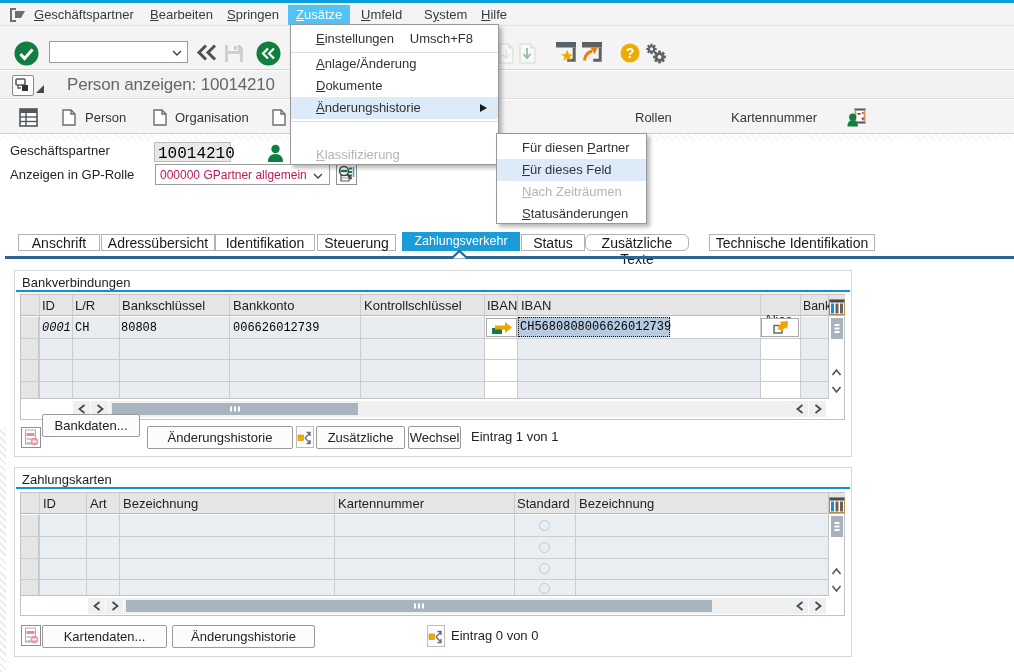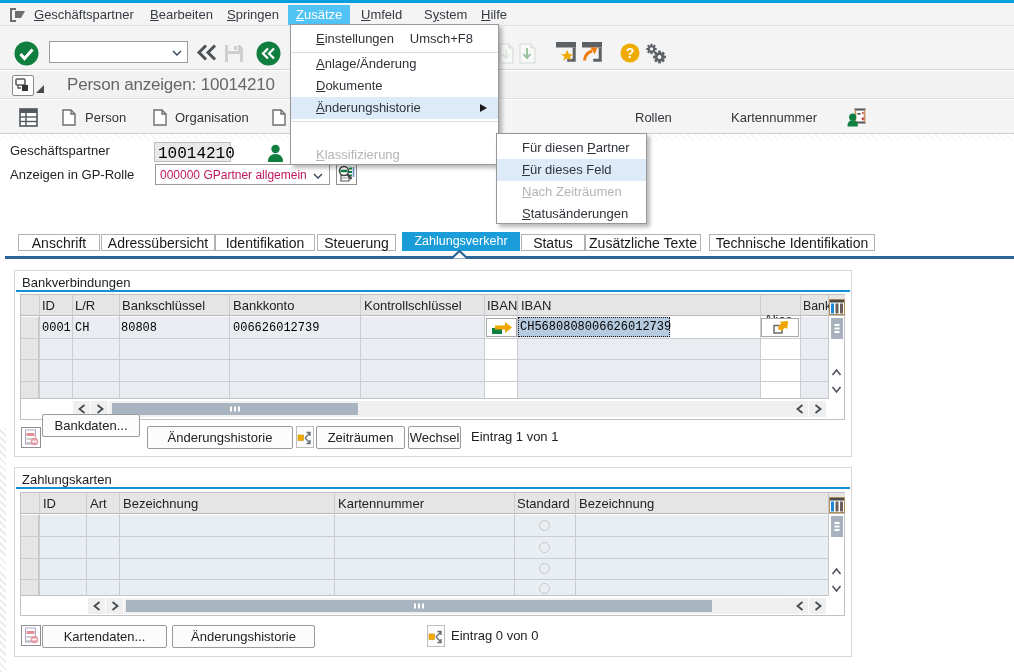--- a/index.html
+++ b/index.html
@@ -256,21 +256,21 @@
       <line x1="10.5" y1="9.5" x2="14.5" y2="14" stroke="#444" stroke-width="2.2"></line>
     </svg>
 </div>
 
 <div class="tab" style="left:18px;width:82px;">Anschrift</div>
 <div class="tab" style="left:101px;width:114px;">Adressübersicht</div>
 <div class="tab" style="left:215px;width:100px;">Identifikation</div>
 <div class="tab" style="left:317px;width:79px;">Steuerung</div>
 <div class="tabsel" style="left:402px;width:118px;">Zahlungsverkehr</div>
 <div class="tab" style="left:521px;width:64px;">Status</div>
-<div class="tab" style="left:585px;width:116px;">Zusätzliche Texte</div>
+<div class="tab" style="left:585px;width:104px;border-radius:6px;">Zusätzliche Texte</div>
 <div class="tab" style="left:709px;width:166px;">Technische Identifikation</div>
 <div class="abs" style="left:5px;top:256px;width:1009px;height:2.5px;background:#2d6496;"></div>
 <div class="abs" style="left:451px;top:250px;">
     <svg width="17" height="9">
       <path d="M0.5 8.5 L8.5 1 L16.5 8.5" fill="#fff" stroke="#2d6496" stroke-width="2.2"></path>
     </svg>
   </div>
 
 <div class="grp" id="grp1" style="left:14px;top:270px;width:838px;height:187px;">
   <div class="grplabel">Bankverbindungen</div>
@@ -314,21 +314,21 @@
 
 <div class="abs" style="left:829px;top:299px;width:16px;height:16px;border:1px solid #b08d57;background:#fff;">
 <svg width="14" height="14">
       <rect x="0" y="0" width="14" height="2.5" fill="#4a4a4a"></rect>
       <rect x="1" y="3.5" width="3" height="10" fill="#1c86d8"></rect>
       <rect x="5.5" y="3.5" width="3" height="10" fill="#6b6059"></rect>
       <rect x="10" y="3.5" width="3" height="10" fill="#6b6059"></rect>
     </svg>
 </div>
 
-<div class="celltxt" style="left:42px;top:317px;">0001</div>
+<div class="celltxt" style="left:42px;top:317px;font-style:italic;">0001</div>
 <div class="celltxt" style="left:75px;top:317px;">CH</div>
 <div class="celltxt" style="left:121px;top:317px;">80808</div>
 <div class="celltxt" style="left:233px;top:317px;">006626012739</div>
 
 <div class="abs" style="left:486px;top:318px;width:31px;height:19px;background:#fff;border:1px solid #a8a8a8;">
 <svg width="29" height="17">
       <rect x="5" y="9" width="10" height="6" fill="#0f8040"></rect>
       <path d="M8 6.5 h10 v-3.5 l7 5.5 -7 5.5 v-3.5 h-10 z" fill="#f0a500"></path>
     </svg>
 </div>
@@ -410,21 +410,21 @@
     </svg>
 </div>
 <div class="btn" style="left:42px;top:414px;width:98px;">Bankdaten...</div>
 <div class="btn" style="left:147px;top:426px;width:146px;">Änderungshistorie</div>
 <div class="abs" style="left:296px;top:426px;width:18px;height:22px;border:1px solid #bdbdbd;background:#fcfcfc;">
 <svg width="16" height="20">
       <rect x="1" y="8" width="5.5" height="5.5" fill="#f0ab00" stroke="#c88d00" stroke-width="0.6"></rect>
       <path d="M8 11 l5 -5 M13 9 v-3.5 h-3.5 M8 11 l5 5 M13 13 v3.5 h-3.5" stroke="#5f6b76" stroke-width="1.3" fill="none"></path>
     </svg>
 </div>
-<div class="btn" style="left:316px;top:426px;width:89px;">Zeiträumen</div>
+<div class="btn" style="left:316px;top:426px;width:89px;">Zusätzliche</div>
 <div class="btn" style="left:408px;top:426px;width:53px;">Wechsel</div>
 <div class="abs" style="left:471px;top:426px;height:22px;line-height:22px;color:#222;">Eintrag 1 von 1</div>
 
 <div class="grp" id="grp2" style="left:14px;top:467px;width:838px;height:190px;">
   <div class="grplabel">Zahlungskarten</div>
   <div class="accent"></div>
 </div>
 
 <div class="abs" style="left:20px;top:492px;width:825px;height:124px;border:1px solid #c2c2c2;background:#fff;"></div>
 <div class="abs" style="left:21px;top:493px;width:824px;height:21px;background:#e5e5e5;border-bottom:1px solid #b9b9b9;"></div>

